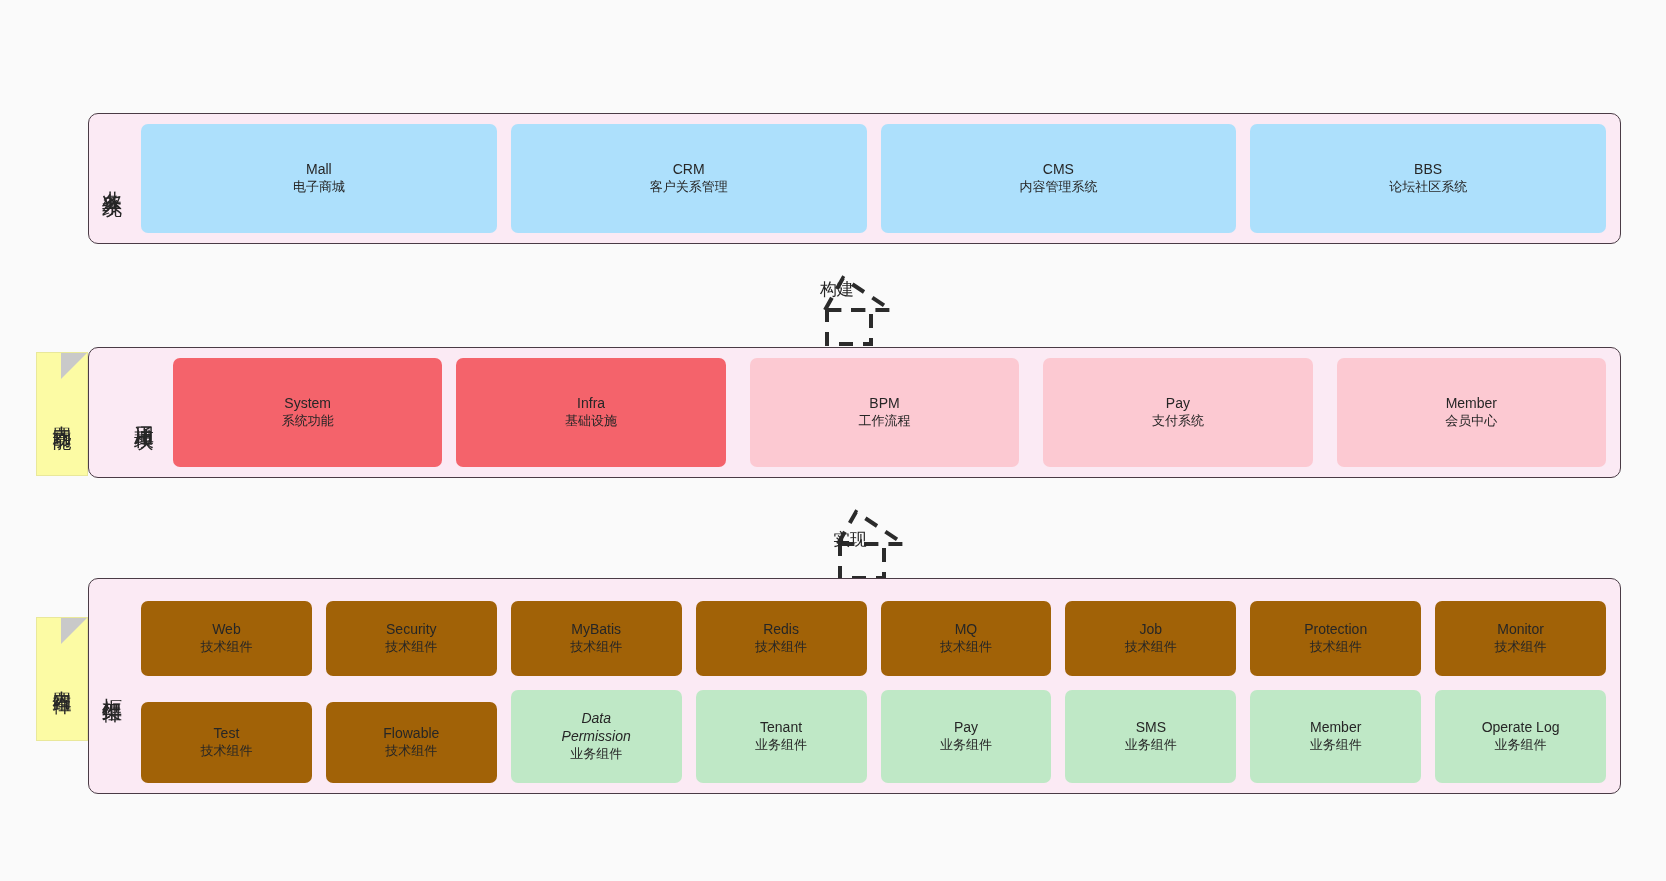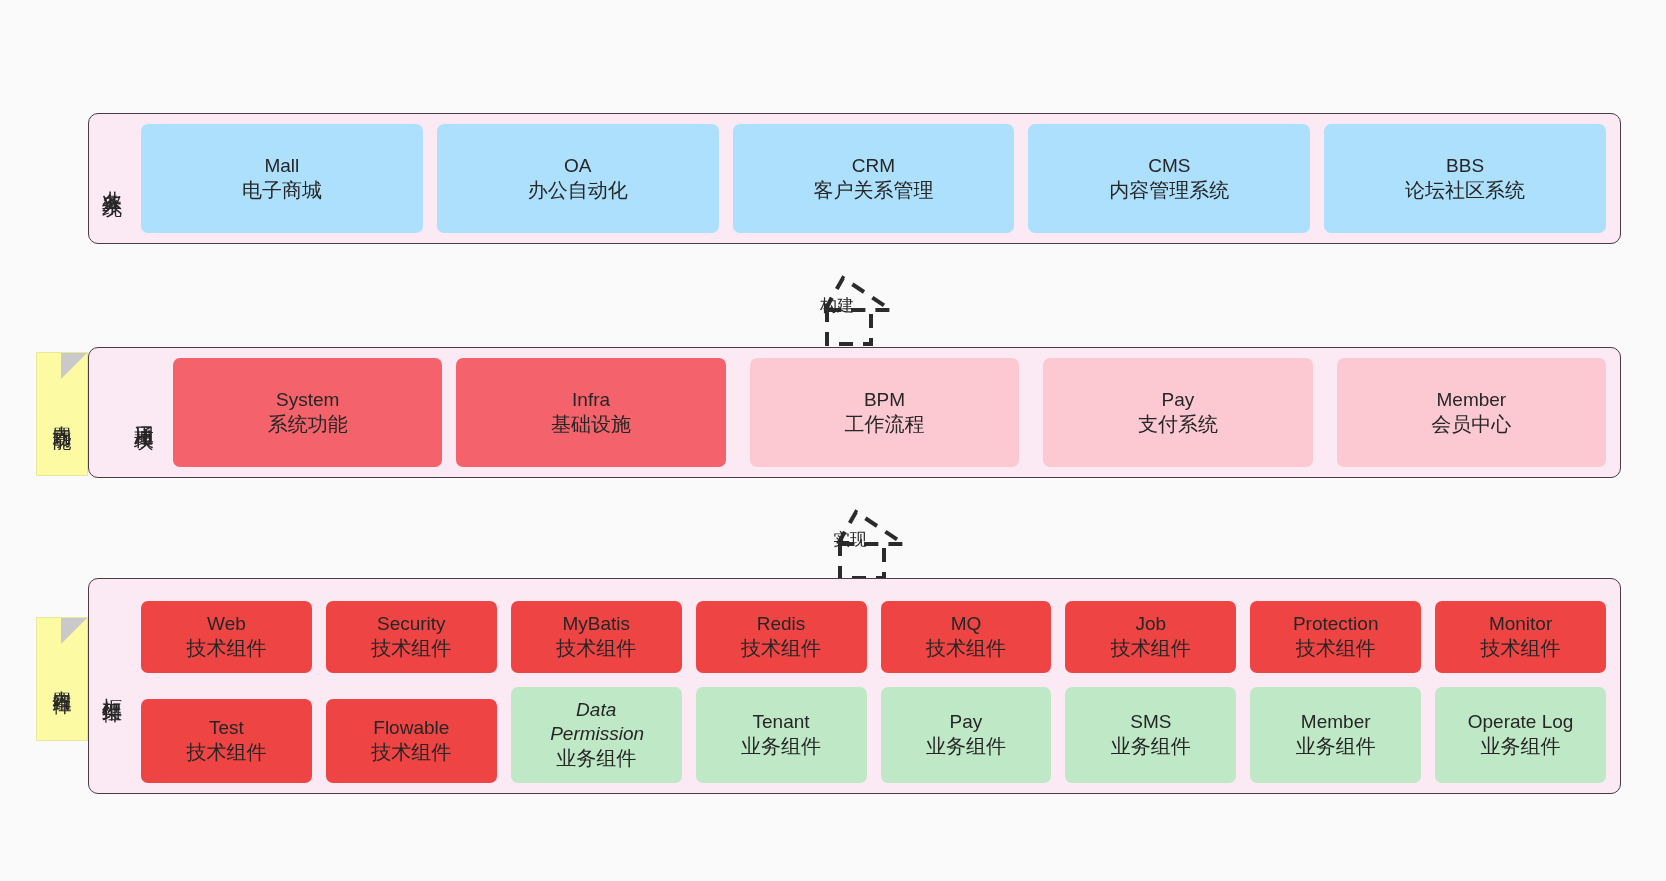--- a/index.html
+++ b/index.html
@@ -58,28 +58,28 @@
     border-radius: 7px;
     display: flex;
     flex-direction: column;
     align-items: center;
     justify-content: center;
     text-align: center;
     line-height: 1.28;
     color: #262626;
     padding: 4px 2px;
   }
-  .card .t1 { font-size: 19px; }
-  .card .t2 { font-size: 20px; }
+  .card .t1 { font-size: 14px; }
+  .card .t2 { font-size: 13px; }
 
   
   .c-blue       { background: #ade0fc; }
   .c-red        { background: #f4636b; }
   .c-pink       { background: #fcc9d2; margin-left: 10px; }
-  .c-green      { background: #ef4444; margin-top: 12px; }
+  .c-green      { background: #a16207; margin-top: 12px; }
   .c-lightgreen { background: #bfe8c6; }
 
   
   .note {
     position: absolute;
     background: #fcfba4;
     border: 1px solid #e9e89a;
     display: flex;
     align-items: center;
     justify-content: center;
@@ -123,44 +123,40 @@
 
   <div class="layer" id="layer-business" style="left:88px; top:113px; width:1533px; height:131px;">
     <div class="layer-title">业务系统</div>
     <div class="layer-body">
       <div class="row">
         <div class="card c-blue">
           <span class="t1">Mall</span>
           <span class="t2">电子商城</span>
         </div>
         <div class="card c-blue">
-          <span class="t1">OA</span>
-          <span class="t2">办公自动化</span>
-        </div>
-        <div class="card c-blue">
           <span class="t1">CRM</span>
           <span class="t2">客户关系管理</span>
         </div>
         <div class="card c-blue">
           <span class="t1">CMS</span>
           <span class="t2">内容管理系统</span>
         </div>
         <div class="card c-blue">
           <span class="t1">BBS</span>
           <span class="t2">论坛社区系统</span>
         </div>
       </div>
     </div>
   </div>
 
   <svg class="uml-arrow" style="left:755px; top:258px; width:165px; height:88px;" viewBox="0 0 165 88">
     <polygon points="70,52 88,20 136,52" fill="none" stroke="#2b2b2b" stroke-width="4" stroke-dasharray="14,10" stroke-linecap="butt"></polygon>
     <rect x="72" y="52" width="44" height="34" fill="none" stroke="#2b2b2b" stroke-width="4" stroke-dasharray="14,10"></rect>
   </svg>
-  <div class="uml-label" style="left:820px; top:294px;">构建</div>
+  <div class="uml-label" style="left:820px; top:278px;">构建</div>
 
   <div class="note" style="left:36px; top:352px; width:52px; height:124px;">
     <span>内置功能</span>
   </div>
   <div class="layer" id="layer-common" style="left:88px; top:347px; width:1533px; height:131px;padding-left:32px;">
     <div class="layer-title">通用模块</div>
     <div class="layer-body">
       <div class="row">
         <div class="card c-red">
           <span class="t1">System</span>

